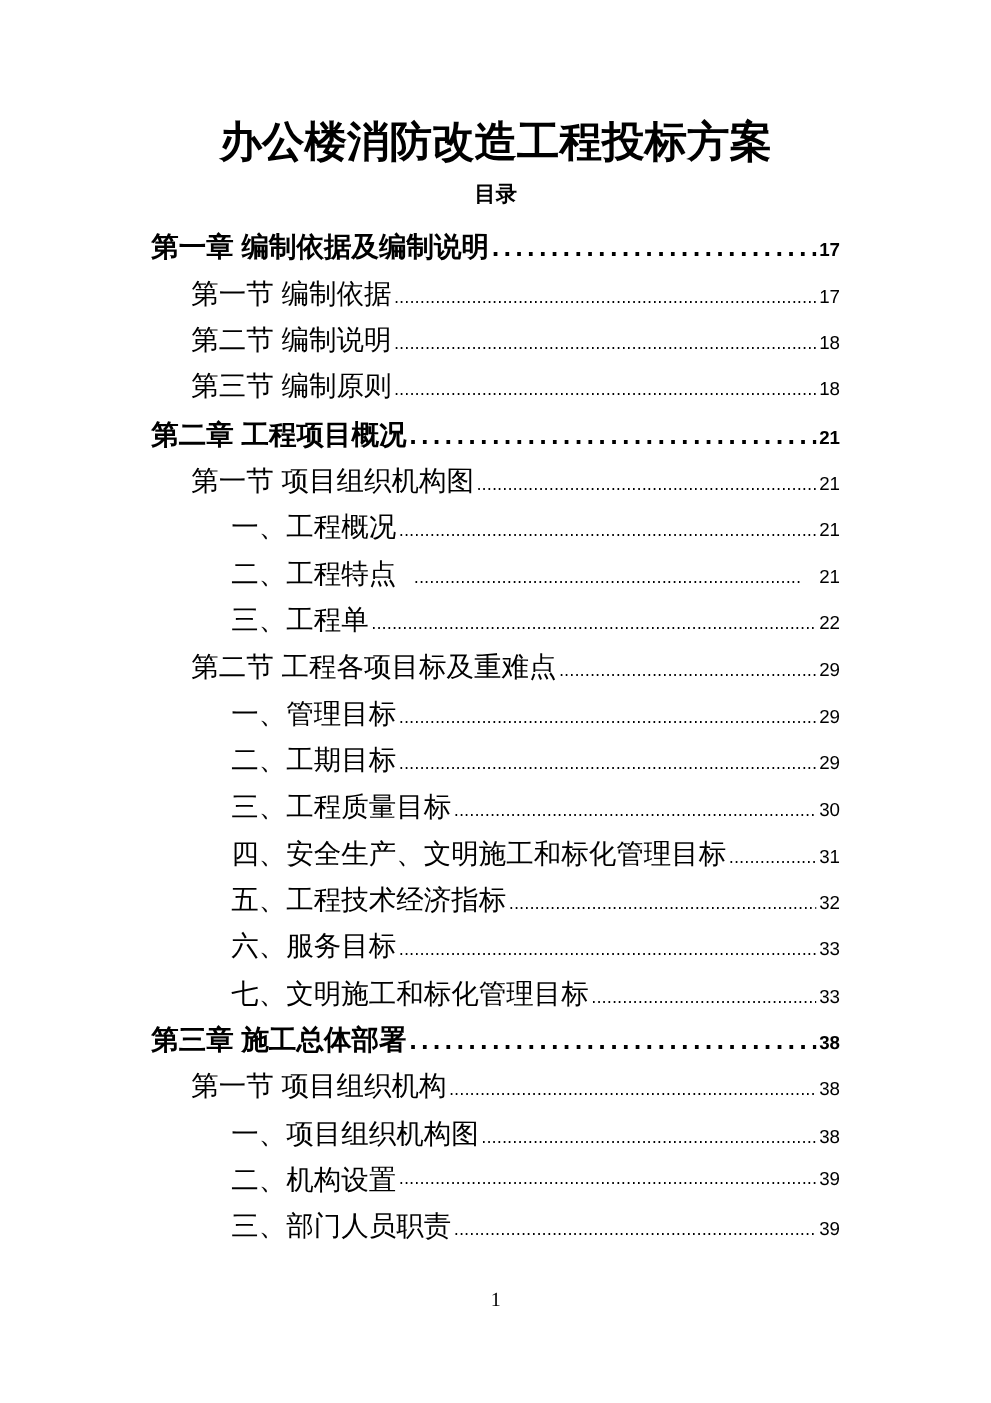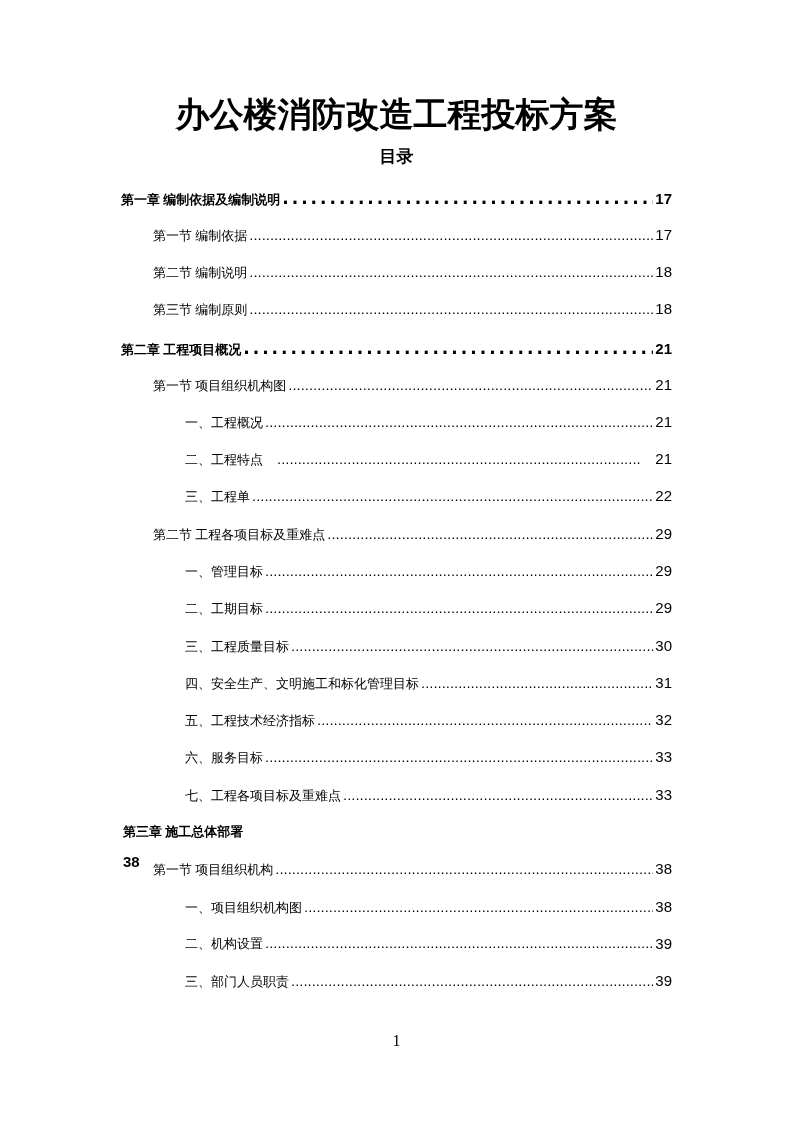--- a/index.html
+++ b/index.html
@@ -3,21 +3,21 @@
 <meta charset="utf-8">
 <style>
   html, body { margin:0; padding:0; background:#ffffff; }
   body { width:793px; height:1122px; position:relative; overflow:hidden; color:#000; }
   .title { position:absolute; left:0; width:793px; top:92px; text-align:center;
     font-family:"DejaVu Serif", serif; font-weight:bold; font-size:34px; letter-spacing:0px; line-height:44px; }
   .subtitle { position:absolute; left:0; width:793px; top:144px; text-align:center;
     font-family:"DejaVu Sans", sans-serif; font-weight:bold; font-size:17px; line-height:24px; }
   .toc { position:absolute; left:0; top:180px; width:793px; }
   .row { position:absolute; display:flex; align-items:baseline; right:121px; height:30px; line-height:30px; }
-  .row .label { white-space:nowrap; font-family:Liberation Serif, serif; font-size:13px; }
+  .row .label { white-space:nowrap; font-family:Liberation Sans, sans-serif; font-size:22px; }
   .row .dots { flex:1; overflow:hidden; white-space:nowrap; margin:0 2px; font-family:"DejaVu Sans", sans-serif; font-size:13px; letter-spacing:0px; color:#000; }
   .row .page { white-space:nowrap; font-family:"Liberation Sans", sans-serif; font-size:15px; }
   .row.chapter .label { font-weight:bold; }
   .row.chapter .page { font-weight:bold; }
   .row.chapter .dots { font-size:17px; letter-spacing:3px; font-weight:bold; }
   .row.section .label, .row.item .label { font-weight:normal; }
   .footer { position:absolute; left:0; width:793px; top:1032px; text-align:center;
     font-family:"Liberation Serif", serif; font-size:16px; }
 </style>
 </head>
@@ -101,25 +101,25 @@
       <span class="label">五、工程技术经济指标</span>
       <span class="dots">....................................................................................................................</span>
       <span class="page">32</span>
     </div>
   <div class="row item" style="left:185px; top:562px;">
       <span class="label">六、服务目标</span>
       <span class="dots">....................................................................................................................</span>
       <span class="page">33</span>
     </div>
   <div class="row item" style="left:185px; top:600px;">
-      <span class="label">七、工程各项目标及重难点</span>
+      <span class="label">七、文明施工和标化管理目标</span>
       <span class="dots">....................................................................................................................</span>
       <span class="page">33</span>
     </div>
-  <div class="row chapter" style="left:121px; top:637px;flex-direction:column;">
+  <div class="row chapter" style="left:121px; top:637px;">
       <span class="label">第三章  施工总体部署</span>
       <span class="dots">..................................................</span>
       <span class="page">38</span>
     </div>
   <div class="row section" style="left:153px; top:674px;">
       <span class="label">第一节  项目组织机构</span>
       <span class="dots">....................................................................................................................</span>
       <span class="page">38</span>
     </div>
   <div class="row item" style="left:185px; top:712px;">

